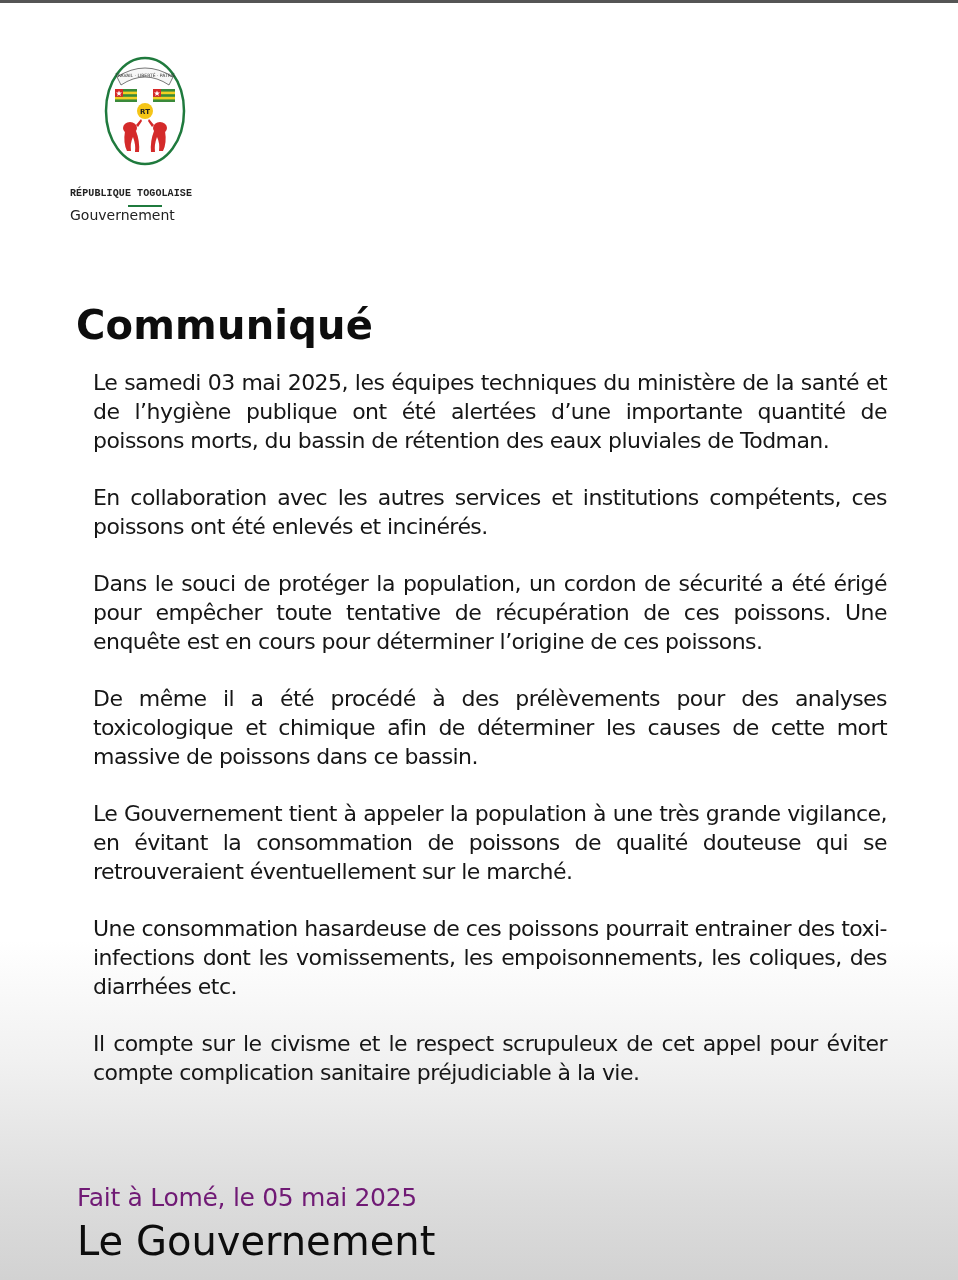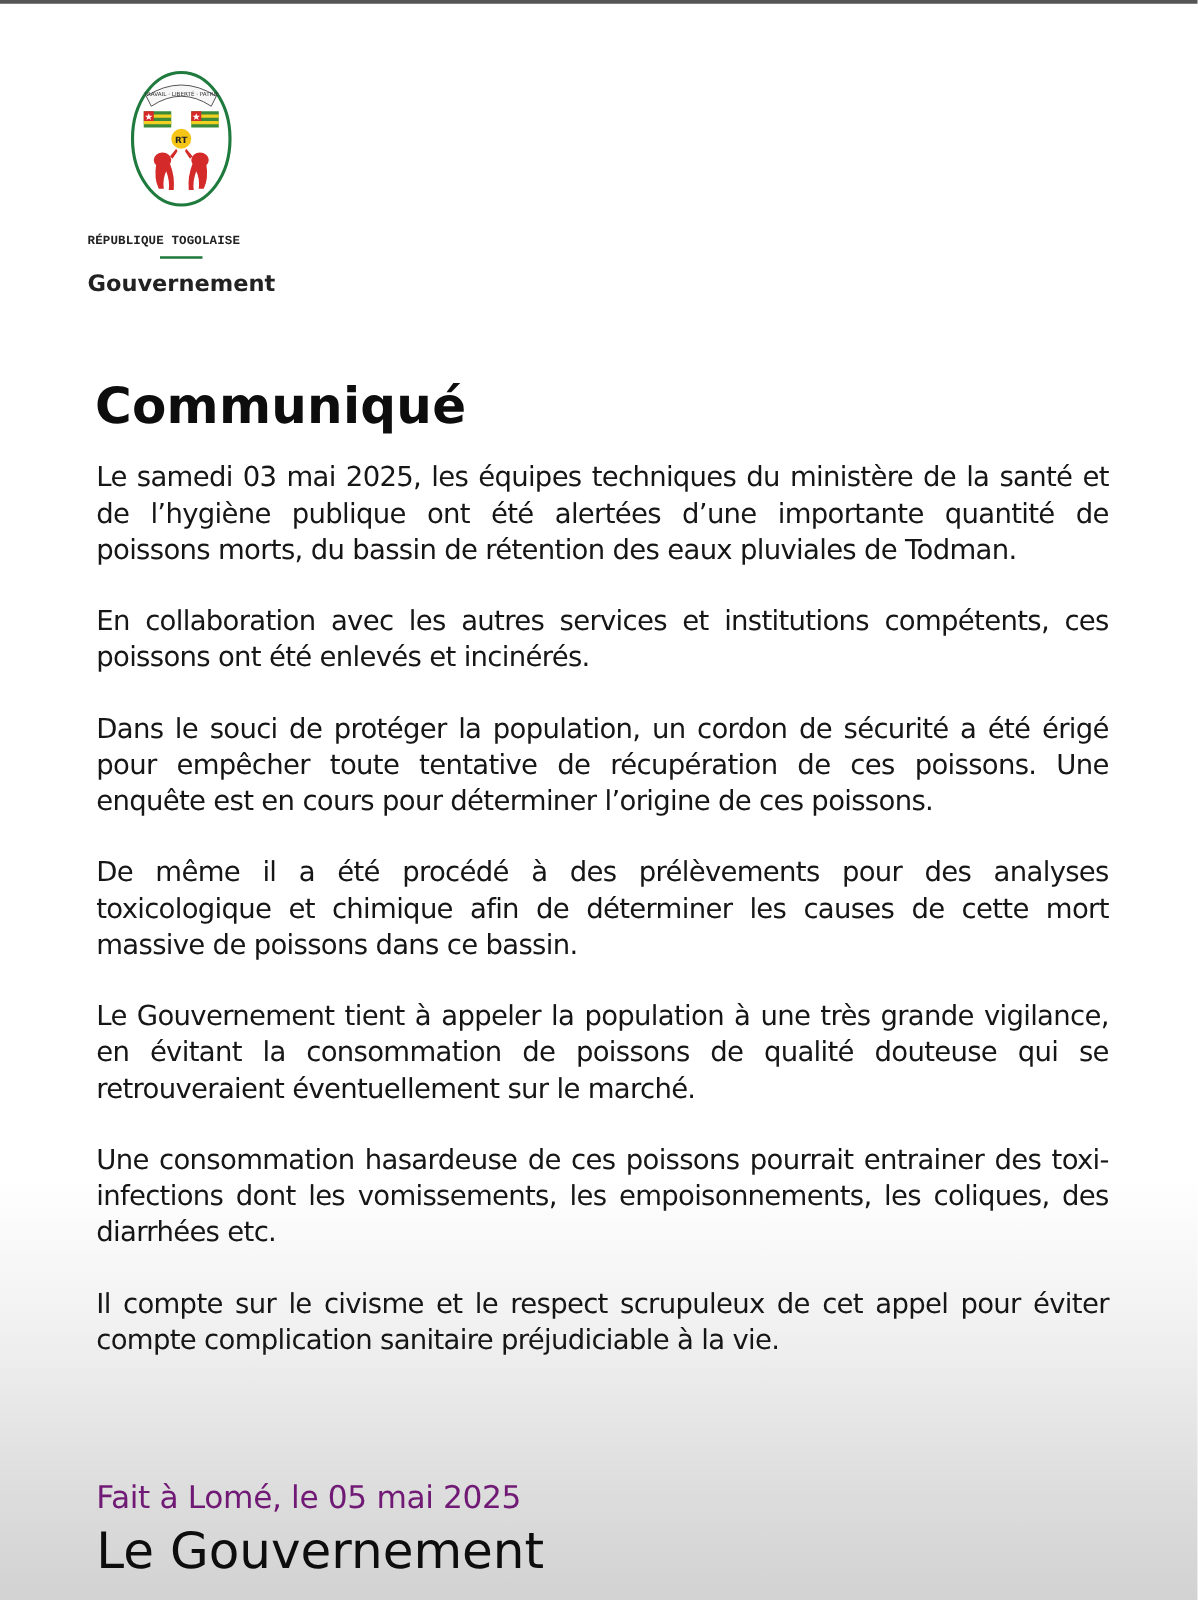--- a/index.html
+++ b/index.html
@@ -18,34 +18,32 @@
     }
     .seal { display: block; margin: 0 auto; width: 84px; height: 112px; }
     .republic {
       font-family: Liberation Mono, monospace; font-weight: bold; font-size: 10px;
       letter-spacing: 0.1px; margin-top: 21px; color: #222;
     }
     .rule {
       width: 34px; height: 2px; background: #1f7a3d; margin: 6px auto 0 auto;
     }
     .gov {
-      font-family: "DejaVu Sans", sans-serif; font-size: 18px; color: #222;
-      margin-top: 10px;
-      font-weight: bold;
+      font-family: "DejaVu Sans", sans-serif; font-size: 14px; color: #222;
     }
     .title {
       position: absolute; left: 76px; top: 302px;
       font-family: "DejaVu Sans", sans-serif; font-weight: bold; font-size: 40px;
       color: #0d0d0d; letter-spacing: 0.2px;
     }
     .body-text {
       position: absolute; left: 77px; top: 368px; width: 810px;
     }
     .para {
-      font-size: 22px; line-height: 29px; margin: 0 0 28px 0;
+      font-size: 22px; line-height: 29px; margin: 0 0 28px 16px;
       text-align: justify; color: #161616; letter-spacing: -0.55px;
       word-spacing: 0px;
     }
     .signoff {
       position: absolute; left: 77px; top: 1183px;
     }
     .place-date { font-size: 25px; color: #701a75; letter-spacing: -0.3px; }
     .signature { font-size: 40px; font-weight: normal; color: #0d0d0d; margin-top: 6px; }
   </style>
 </head>

